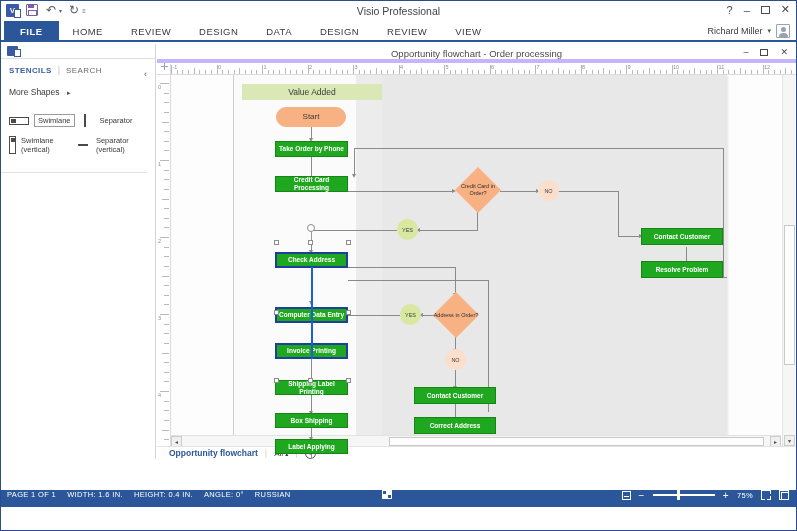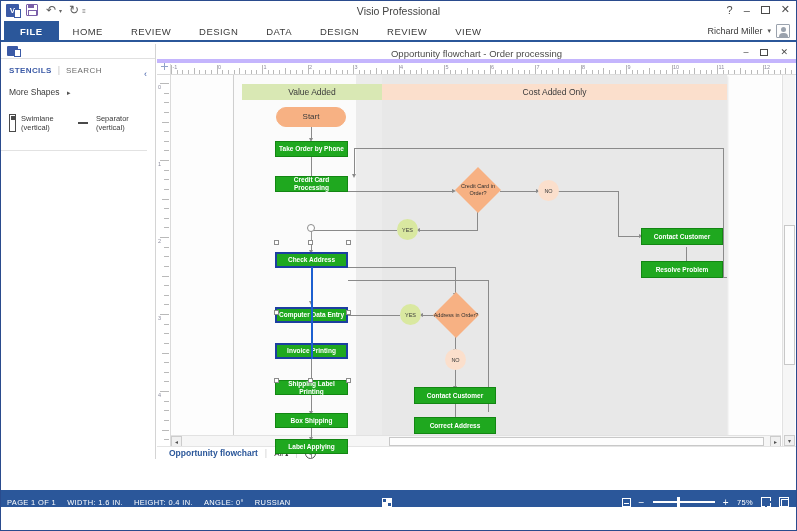--- a/index.html
+++ b/index.html
@@ -295,21 +295,21 @@
   .pt-all { font-size: 8px; color: #3a3a3a; }
   .pt-all .cc { font-size: 6px; }
   .pt-add {
     width: 11px; height: 11px; border: 1px solid #555; border-radius: 50%;
     font-size: 9px; line-height: 9px; text-align: center; color: #333;
   }
 
   
   .statusbar {
     position: absolute; left: 0; bottom: 23px; width: 795px; height: 17px;
-    background: #2b579a; color: #fff; display: flex; align-items: flex-end;
+    background: #2b579a; color: #fff; display: flex; align-items: flex-start;
     font-size: 7.5px; letter-spacing: .35px;
   }
   .sb-item { padding: 0 11px 0 0; white-space: nowrap; }
   .sb-item:first-child { padding-left: 6px; }
   .sb-grid-ico {
     width: 10px; height: 9px; background: #fff; margin-left: 80px; position: relative;
   }
   .sb-grid-ico::before {
     content:""; position:absolute; left:1px; top:1px; width:3px; height:3px; background:#2b579a;
   }
@@ -395,20 +395,30 @@
         <span class="st-div">|</span>
         <span class="st search">SEARCH</span>
       </div>
       <div class="panel-links">
         <div class="p-link">
           <span>More Shapes</span>
           <span class="arr">▸</span>
         </div>
       </div>
       <div class="stencil-grid">
+        <div class="sg-row">
+          <div class="sg-item">
+            <span class="glyph-swimlane"></span>
+            <span class="sg-label boxed">Swimlane</span>
+          </div>
+          <div class="sg-item">
+            <span class="glyph-sep"></span>
+            <span class="sg-label">Separator</span>
+          </div>
+        </div>
         <div class="sg-row">
           <div class="sg-item">
             <span class="glyph-swimlane-v"></span>
             <span class="sg-label">Swimlane (vertical)</span>
           </div>
           <div class="sg-item">
             <span class="glyph-sep-v"></span>
             <span class="sg-label">Separator (vertical)</span>
           </div>
         </div>
@@ -599,21 +609,20 @@
         <div class="tick" style="left: 7px; top: 364.125px; width: 5px; height: 1px;"></div>
         <div class="tick" style="left: 7px; top: 373.75px; width: 5px; height: 1px;"></div>
       </div>
 
     <div class="canvas-area">
       <div class="page">
         <div class="lane-grey2"></div>
         <div class="lane-grey"></div>
 
         <div class="lane-hdr va">Value Added</div>
-        <div class="lane-hdr ca">Cost Added Only</div>
 
         <div class="conn" style="left:77px; top:51px; width:1px; height:14px;"></div>
         <div class="arrowhd ar-down" style="left:75px; top:63px;"></div>
 
         <div class="conn" style="left:77px; top:81px; width:1px; height:24px;"></div>
         <div class="arrowhd ar-down" style="left:75px; top:103px;"></div>
 
         <div class="conn" style="left:114px; top:116px; width:106px; height:1px;"></div>
         <div class="arrowhd ar-right" style="left:218px; top:114px;"></div>
 

